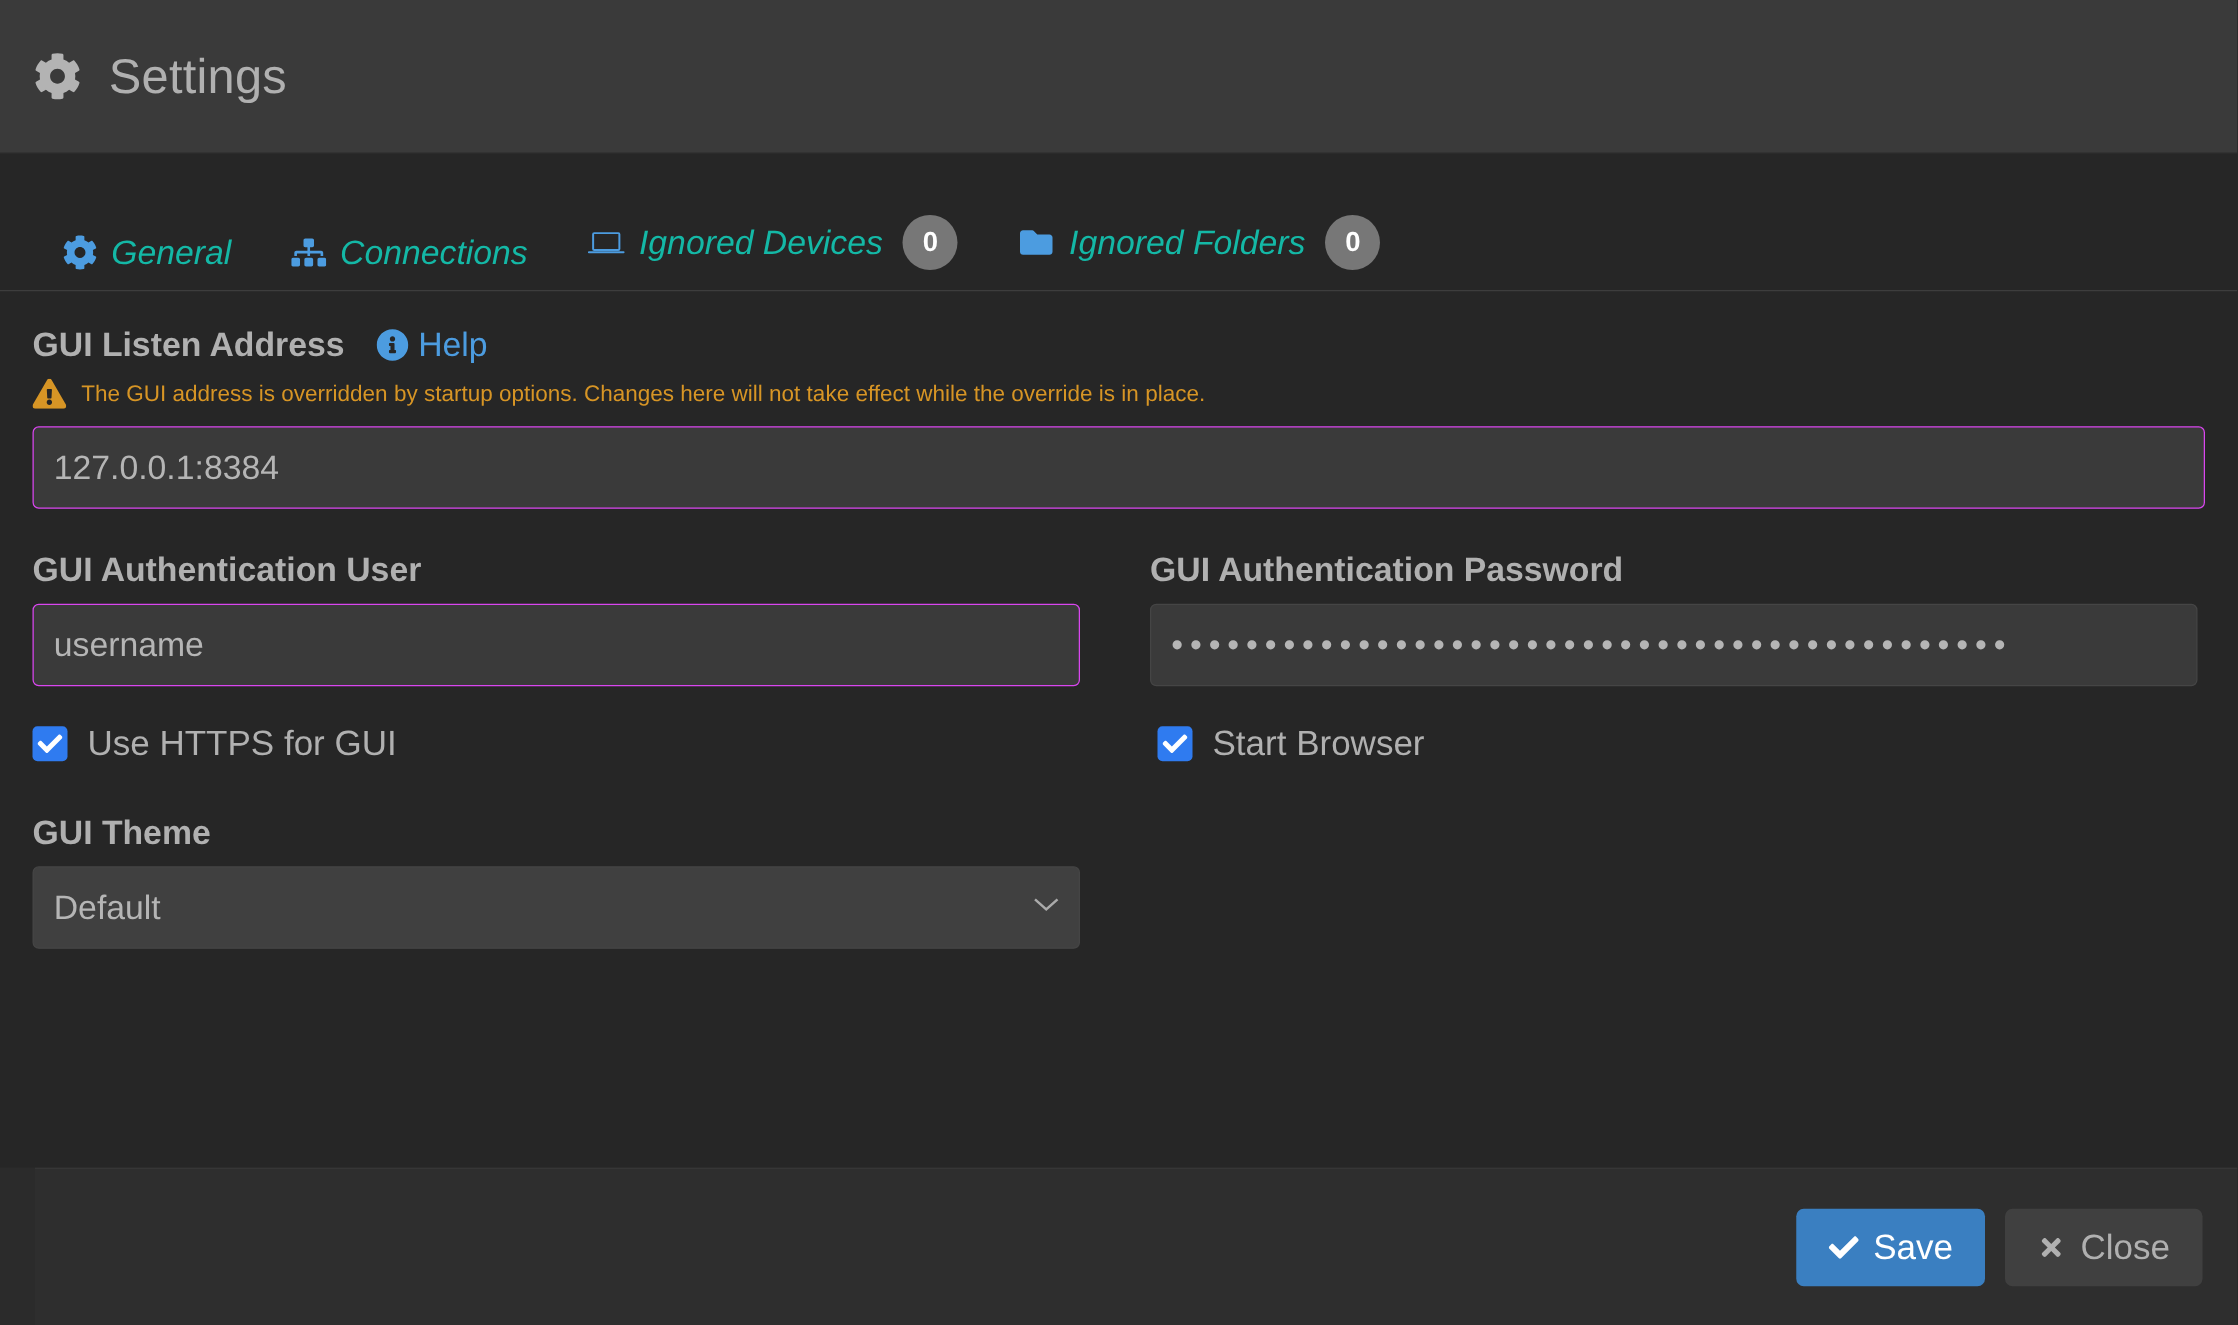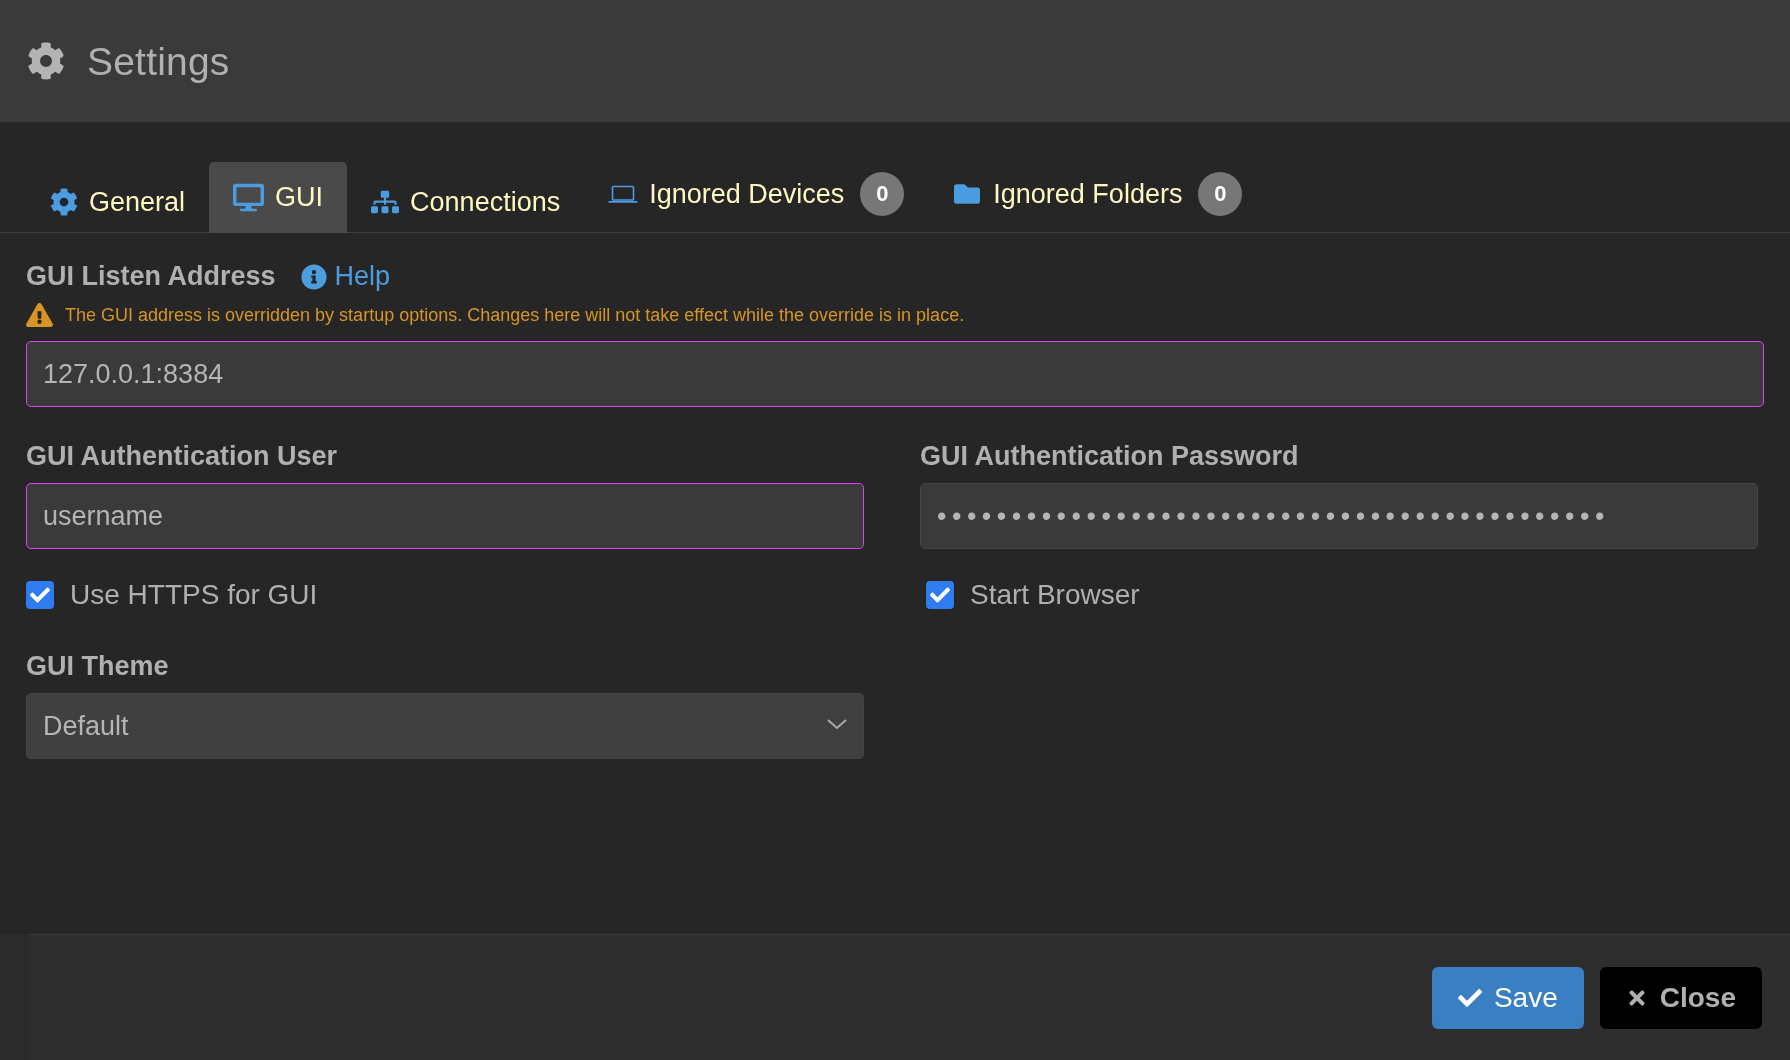--- a/index.html
+++ b/index.html
@@ -87,21 +87,21 @@
     margin-bottom: -1px;
   }
   .tab .t-icon {
     display: inline-flex;
     align-items: center;
     justify-content: center;
     margin-right: 11px;
     color: #4c9ce0;
   }
   .tab .t-icon svg { display: block; }
-  .tab .t-label { color: #fef9c3; }
+  .tab .t-label { color: #14b8a6; font-style: italic; }
   .badge {
     display: inline-flex;
     align-items: center;
     justify-content: center;
     margin-left: 16px;
     min-width: 44px;
     height: 44px;
     padding: 0 10px;
     border-radius: 22px;
     background: #777777;
@@ -121,21 +121,20 @@
     margin-bottom: 13px;
   }
   .field-label {
     font-size: 27px;
     font-weight: bold;
     color: #b0b0b0;
     line-height: 1;
   }
   .help-link {
     display: inline-flex;
-    align-items: center;
     margin-left: 25px;
     color: #4c9ce0;
     font-size: 27px;
     cursor: pointer;
     line-height: 1;
   }
   .help-icon {
     width: 26px;
     height: 26px;
     margin-right: 8px;
@@ -278,21 +277,21 @@
     padding: 0 26px;
     border-radius: 6px;
     font-size: 28px;
     border: none;
     cursor: pointer;
     font-family: "Liberation Sans", sans-serif;
     line-height: 1;
   }
   .btn .b-icon { display: inline-flex; margin-right: 12px; }
   .btn-primary { background: #3a7fc1; color: #ffffff; }
-  .btn-default { background: #000000; color: #b0b0b0; font-weight: bold; }
+  .btn-default { background: #404040; color: #b0b0b0; }
 </style>
 </head>
 <body>
 
 <div class="dialog">
 
   <div class="modal-header">
     <span class="header-gear">
       <svg viewBox="0 0 512 512" fill="currentColor" aria-hidden="true">
         <path d="M487.4 315.7l-42.6-24.6c4.3-23.2 4.3-47 0-70.2l42.6-24.6c4.9-2.8 7.1-8.6 5.5-14-11.1-35.6-30-67.8-54.7-94.6-3.8-4.1-10-5.1-14.8-2.3L380.8 110c-17.9-15.4-38.5-27.3-60.8-35V25.8c0-5.6-3.9-10.5-9.4-11.7-36.7-8.2-74.3-7.8-109.2 0-5.5 1.2-9.4 6.1-9.4 11.7V75c-22.2 7.8-42.8 19.6-60.8 35L88.7 85.5c-4.9-2.8-11-1.9-14.8 2.3-24.7 26.7-43.6 58.9-54.7 94.6-1.7 5.4.6 11.2 5.5 14L67.3 221c-4.3 23.2-4.3 47 0 70.2l-42.6 24.6c-4.9 2.8-7.1 8.6-5.5 14 11.1 35.6 30 67.8 54.7 94.6 3.8 4.1 10 5.1 14.8 2.3l42.6-24.6c17.9 15.4 38.5 27.3 60.8 35v49.2c0 5.6 3.9 10.5 9.4 11.7 36.7 8.2 74.3 7.8 109.2 0 5.5-1.2 9.4-6.1 9.4-11.7v-49.2c22.2-7.8 42.8-19.6 60.8-35l42.6 24.6c4.9 2.8 11 1.9 14.8-2.3 24.7-26.7 43.6-58.9 54.7-94.6 1.5-5.5-.7-11.3-5.6-14.1zM256 336c-44.1 0-80-35.9-80-80s35.9-80 80-80 80 35.9 80 80-35.9 80-80 80z"></path>
@@ -307,28 +306,20 @@
 
       <div class="tab">
         <span class="t-icon">
           <svg width="28" height="28" viewBox="0 0 512 512" fill="currentColor">
             <path d="M487.4 315.7l-42.6-24.6c4.3-23.2 4.3-47 0-70.2l42.6-24.6c4.9-2.8 7.1-8.6 5.5-14-11.1-35.6-30-67.8-54.7-94.6-3.8-4.1-10-5.1-14.8-2.3L380.8 110c-17.9-15.4-38.5-27.3-60.8-35V25.8c0-5.6-3.9-10.5-9.4-11.7-36.7-8.2-74.3-7.8-109.2 0-5.5 1.2-9.4 6.1-9.4 11.7V75c-22.2 7.8-42.8 19.6-60.8 35L88.7 85.5c-4.9-2.8-11-1.9-14.8 2.3-24.7 26.7-43.6 58.9-54.7 94.6-1.7 5.4.6 11.2 5.5 14L67.3 221c-4.3 23.2-4.3 47 0 70.2l-42.6 24.6c-4.9 2.8-7.1 8.6-5.5 14 11.1 35.6 30 67.8 54.7 94.6 3.8 4.1 10 5.1 14.8 2.3l42.6-24.6c17.9 15.4 38.5 27.3 60.8 35v49.2c0 5.6 3.9 10.5 9.4 11.7 36.7 8.2 74.3 7.8 109.2 0 5.5-1.2 9.4-6.1 9.4-11.7v-49.2c22.2-7.8 42.8-19.6 60.8-35l42.6 24.6c4.9 2.8 11 1.9 14.8-2.3 24.7-26.7 43.6-58.9 54.7-94.6 1.5-5.5-.7-11.3-5.6-14.1zM256 336c-44.1 0-80-35.9-80-80s35.9-80 80-80 80 35.9 80 80-35.9 80-80 80z"></path>
           </svg>
         </span>
         <span class="t-label">General</span>
       </div>
 
-      <div class="tab active">
-        <span class="t-icon">
-          <svg width="31" height="31" viewBox="0 0 576 512" fill="currentColor">
-            <path d="M528 0H48C21.5 0 0 21.5 0 48v320c0 26.5 21.5 48 48 48h192l-16 48h-72c-13.3 0-24 10.7-24 24s10.7 24 24 24h272c13.3 0 24-10.7 24-24s-10.7-24-24-24h-72l-16-48h192c26.5 0 48-21.5 48-48V48c0-26.5-21.5-48-48-48zm-16 352H64V64h448v288z"></path>
-          </svg>
-        </span>
-        <span class="t-label">GUI</span>
-      </div>
 
       <div class="tab">
         <span class="t-icon">
           <svg width="28" height="28" viewBox="0 0 640 512" fill="currentColor">
             <path d="M128 352H32c-17.67 0-32 14.33-32 32v96c0 17.67 14.33 32 32 32h96c17.67 0 32-14.33 32-32v-96c0-17.67-14.33-32-32-32zm-24-80h192v48h48v-48h192v48h48v-57.59c0-21.17-17.23-38.41-38.41-38.41H344v-64h40c17.67 0 32-14.33 32-32V32c0-17.67-14.33-32-32-32H256c-17.67 0-32 14.33-32 32v96c0 17.67 14.33 32 32 32h40v64H94.41C73.23 224 56 241.23 56 262.41V320h48v-48zm264 80h-96c-17.67 0-32 14.33-32 32v96c0 17.67 14.33 32 32 32h96c17.67 0 32-14.33 32-32v-96c0-17.67-14.33-32-32-32zm240 0h-96c-17.67 0-32 14.33-32 32v96c0 17.67 14.33 32 32 32h96c17.67 0 32-14.33 32-32v-96c0-17.67-14.33-32-32-32z"></path>
           </svg>
         </span>
         <span class="t-label">Connections</span>
       </div>
 

